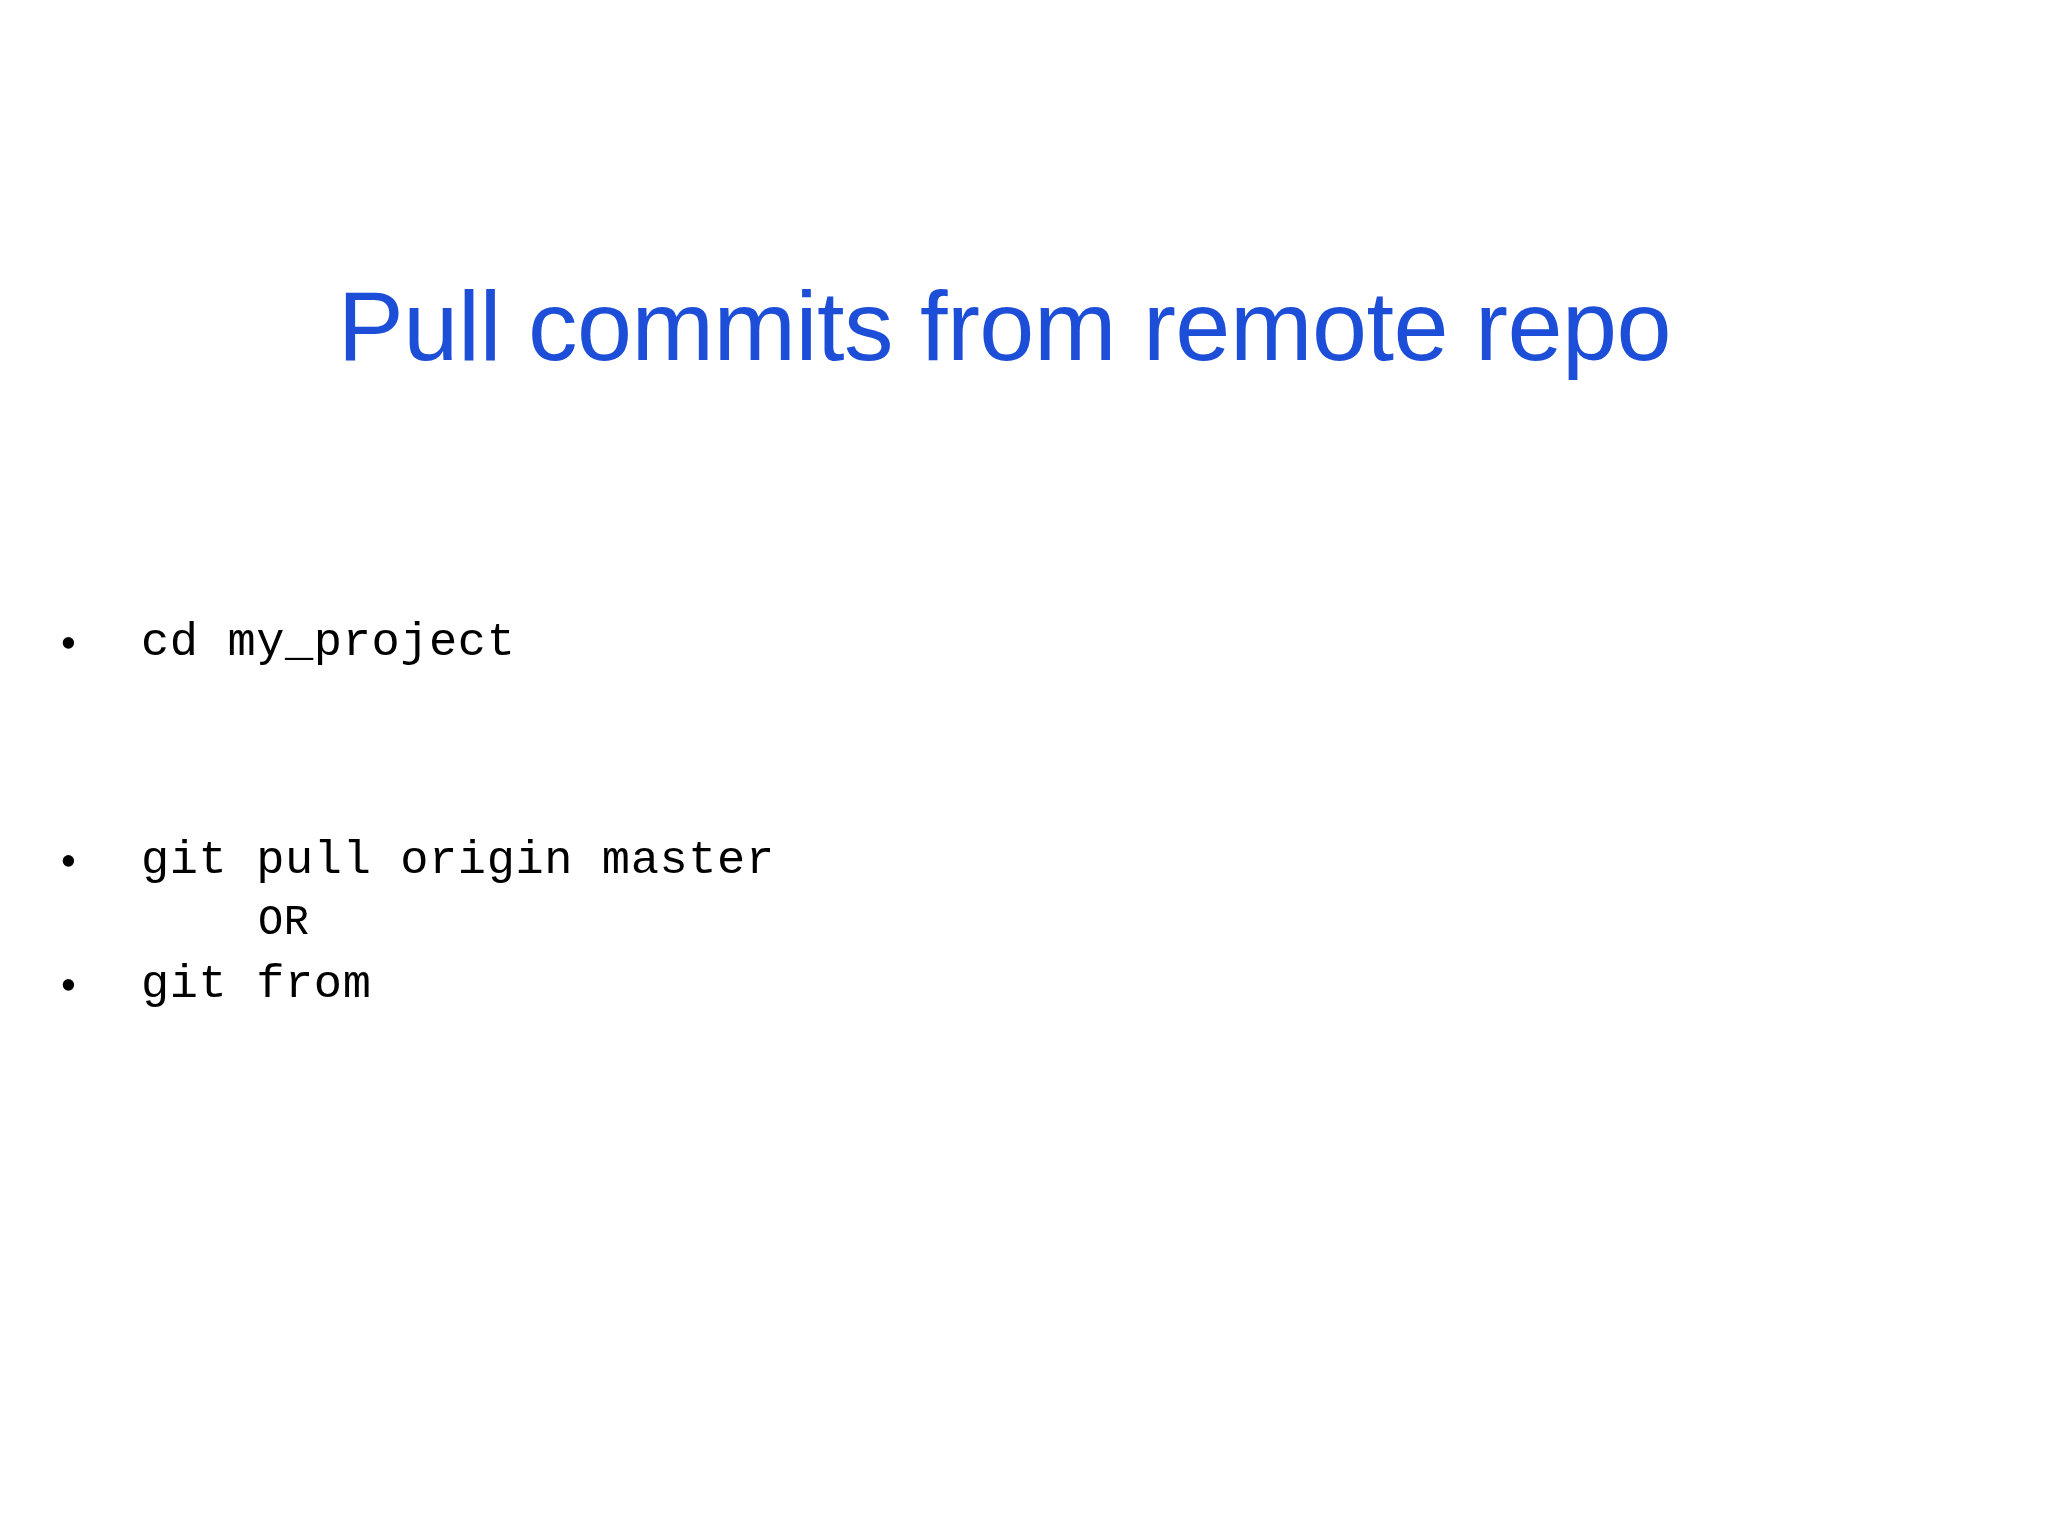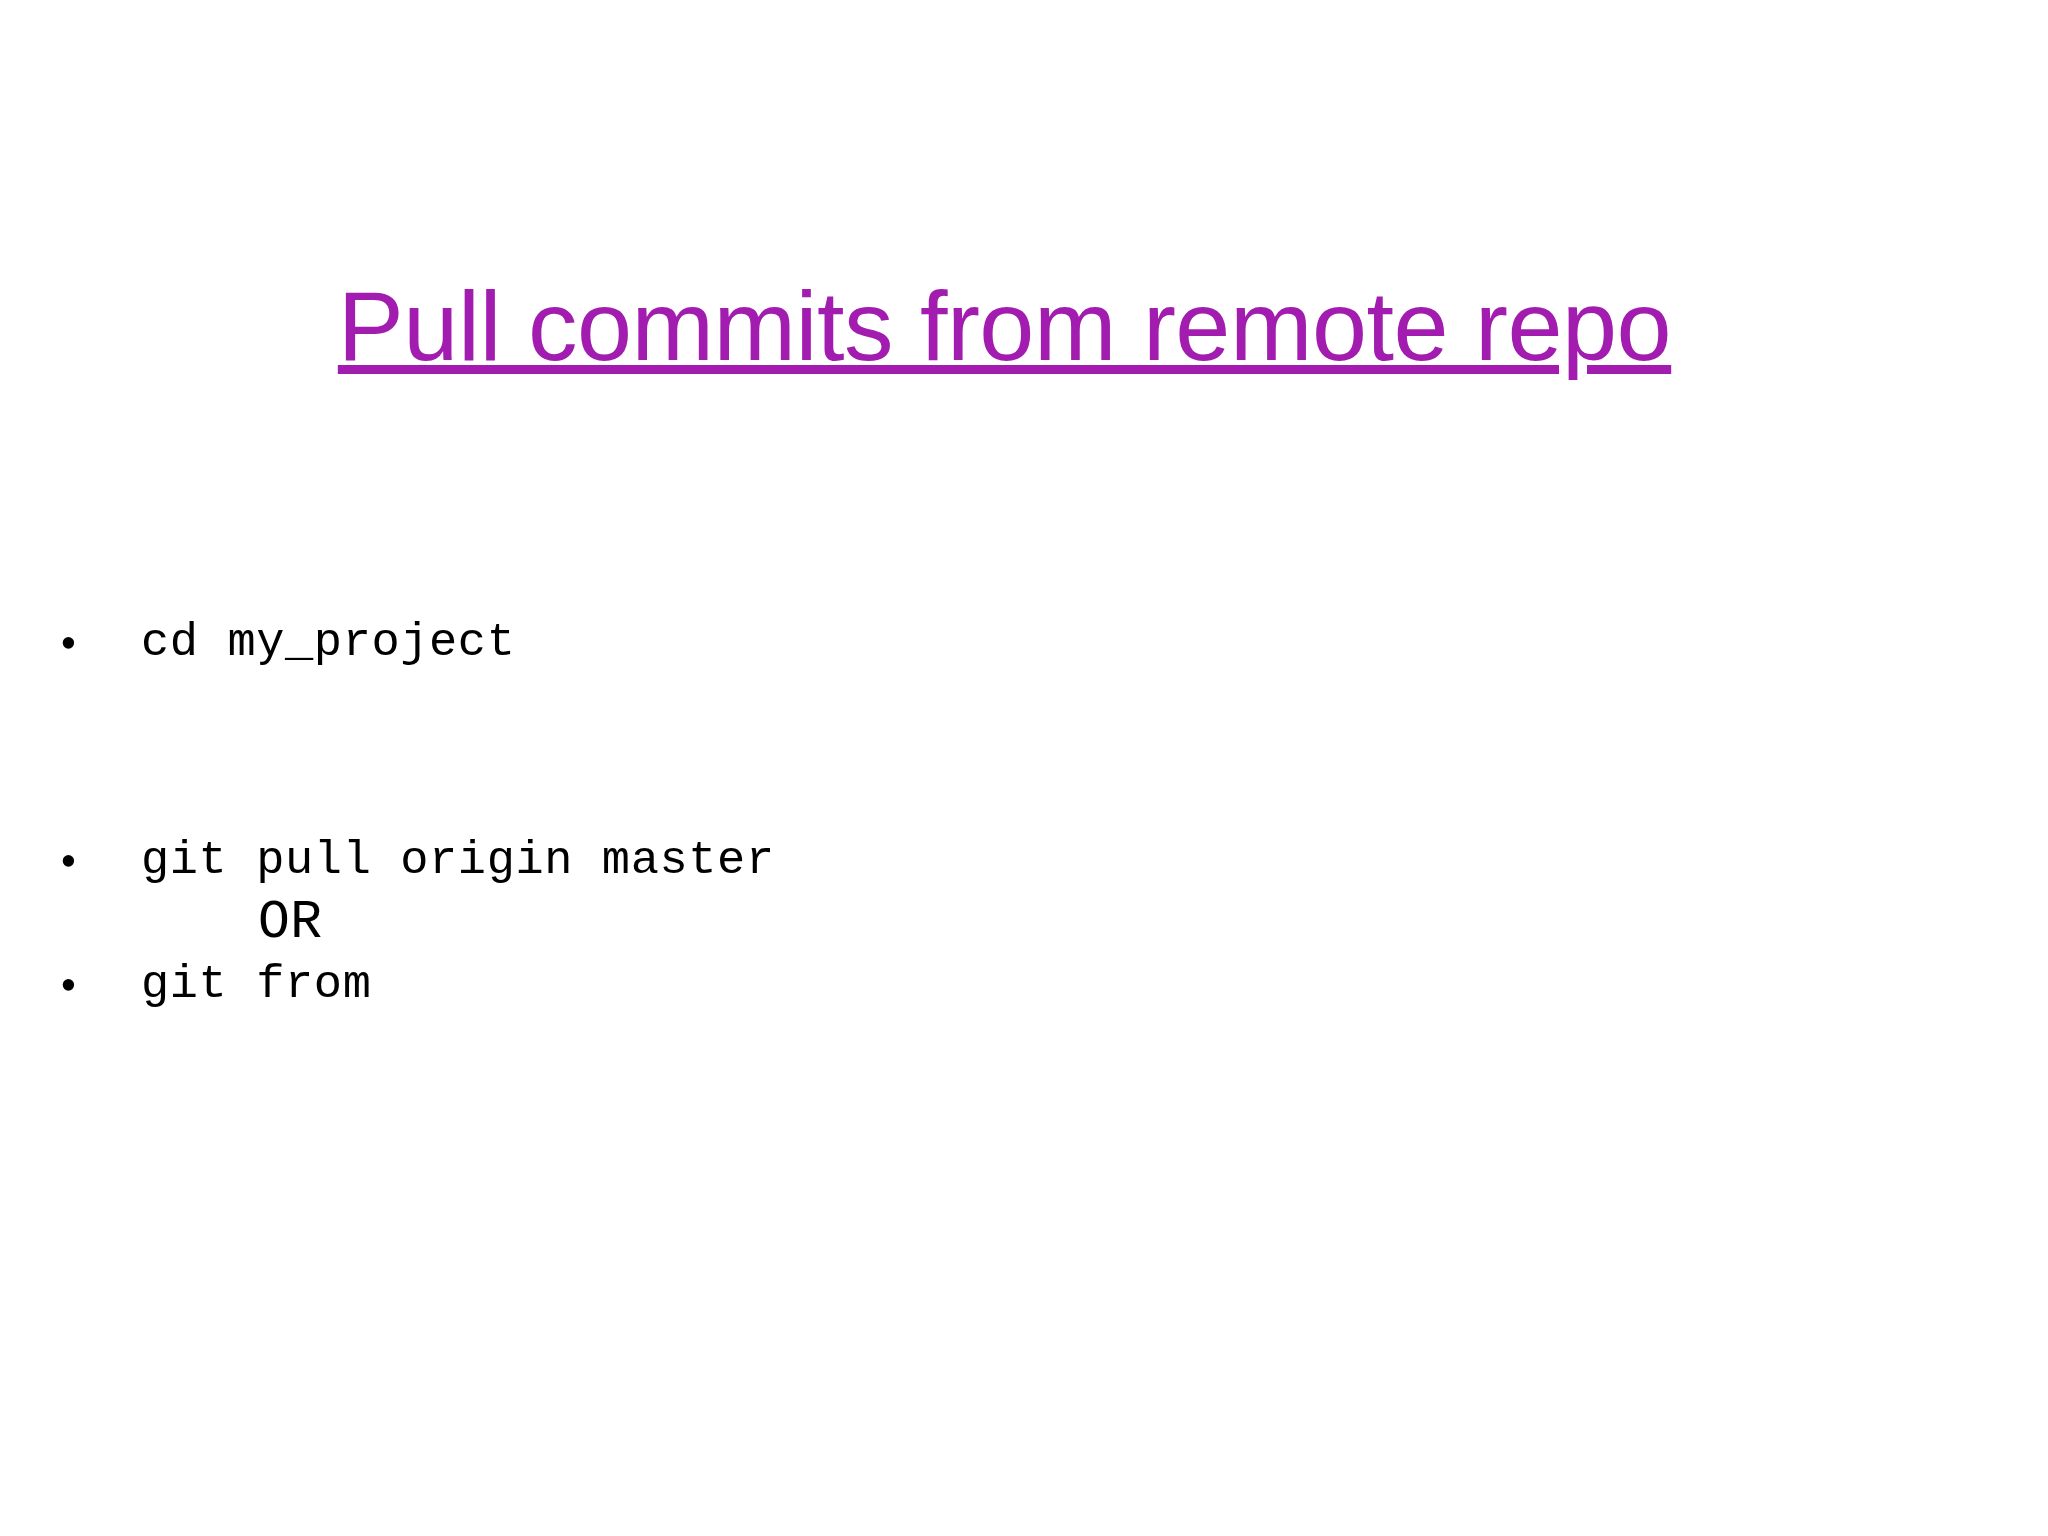--- a/index.html
+++ b/index.html
@@ -22,24 +22,23 @@
   .slide-title {
     position: absolute;
     left: 0;
     top: 205px;
     width: 2009px;
     text-align: center;
     font-family: "Liberation Sans", sans-serif;
     font-size: 99px;
     font-weight: 400;
     line-height: 1.12;
-    color: #a21caf;
+    color: #1d4ed8;
     letter-spacing: -0.5px;
     white-space: nowrap;
-    text-decoration: underline;
   }
 
   
   .body-block {
     position: absolute;
     left: 0;
     top: 612px;
     width: 2048px;
   }
 
@@ -73,21 +72,21 @@
     margin-left: 13px;
   }
 
   
   .gap-large { height: 78px; }
 
   .or-line {
     display: block;
     padding-left: 258px;
     font-family: "Liberation Mono", monospace;
-    font-size: 53px;
+    font-size: 42px;
     line-height: 62px;
     color: #000000;
     white-space: pre;
     letter-spacing: 0.5px;
   }
 </style>
 </head>
 <body>
 
 <div class="slide">

